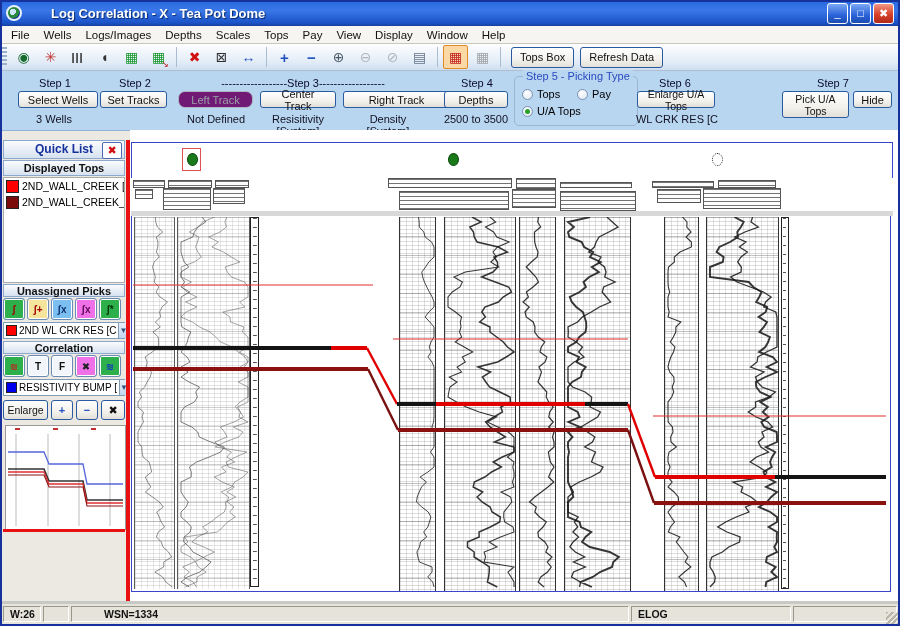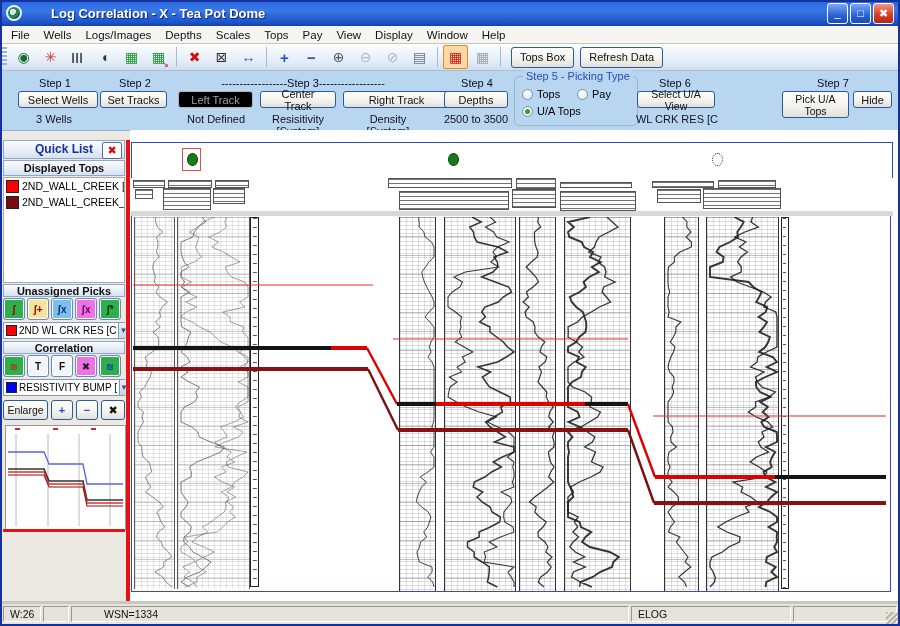--- a/index.html
+++ b/index.html
@@ -31,21 +31,21 @@
   .tb-grip{width:5px;height:20px;margin-right:3px;
     background:repeating-linear-gradient(180deg,#9ab0c8 0 2px,transparent 2px 4px);}
   .tb-btn{width:23px;height:22px;margin:0 1px;display:flex;align-items:center;justify-content:center;
     font-size:14px;border:1px solid transparent;border-radius:2px;position:relative;}
   .tb-btn.bold{font-weight:bold;font-size:15px;}
   .tb-btn.active{background:#fcd9a4;border-color:#e08a2a;}
   .tb-btn .ovl{position:absolute;right:1px;bottom:-1px;font-size:9px;}
   .tb-sep{width:1px;height:20px;background:#aabccf;margin:0 4px;}
   .xp-btn{background:linear-gradient(180deg,#ffffff,#f2f1ec 60%,#e2e0d8);border:1px solid #2a5aa0;border-radius:3px;
     font-size:11px;color:#111;text-align:center;box-sizing:border-box;display:flex;align-items:center;justify-content:center;}
-  .xp-btn.disabled{color:#9aa0a8;border-color:#aeb6c2;background:#000000;}
+  .xp-btn.disabled{color:#9aa0a8;border-color:#aeb6c2;background:#701a75;border-radius:7px;}
   .tb-push{height:21px;padding:0 8px;margin-left:6px;}
 
   
   .steps{position:absolute;left:0;top:71px;width:900px;height:59px;background:#b9d6f1;border-bottom:1px solid #8fb4d8;}
   .step-label{position:absolute;font-size:11px;color:#0a0a2a;text-align:center;}
   .step-info{position:absolute;font-size:11px;color:#101020;text-align:center;}
   .s-btn{position:absolute;height:17px;}
   .groupbox{position:absolute;border:1px solid #9ab4d4;border-radius:5px;}
   .groupbox .gb-title{position:absolute;top:-7px;left:8px;background:#b9d6f1;padding:0 3px;color:#2a4ac0;font-size:11px;}
   .radio{position:absolute;display:flex;align-items:center;gap:4px;font-size:11px;}
@@ -93,21 +93,21 @@
     border-left:1px solid #333;border-right:1px solid #333;box-sizing:border-box;}
   .track.light{opacity:.8;}
   .track svg{position:absolute;left:0;top:0;}
   .rail{position:absolute;background:#fff;border:1px solid #222;box-sizing:border-box;
     background-image:repeating-linear-gradient(180deg,#555 0 1px,transparent 1px 9px);
     background-size:55% 100%;background-repeat:no-repeat;background-position:center;}
   .corr-svg{position:absolute;left:131px;top:216px;z-index:5;pointer-events:none;}
 
   
   .status-strip{position:absolute;left:0;top:601px;width:900px;height:3px;background:#c8c8c4;}
-  .statusbar{position:absolute;left:0;top:604px;width:900px;height:20px;background:#e6e3db;display:flex;align-items:stretch;gap:2px;padding:2px 3px;box-sizing:border-box;}
+  .statusbar{position:absolute;left:0;top:604px;width:900px;height:20px;background:#e6e3db;display:flex;align-items:stretch;gap:2px;padding:2px 3px;box-sizing:border-box;font-weight:bold;}
   .sb-panel{border:1px solid;border-color:#9a988c #fff #fff #9a988c;font-size:10.5px;display:flex;align-items:center;padding-left:6px;box-sizing:border-box;color:#111;}
   .sb-grip{position:absolute;right:2px;bottom:2px;width:12px;height:12px;
     background:repeating-linear-gradient(135deg,#b8b4a8 0 2px,transparent 2px 4px);}
 </style>
 </head>
 <body>
 
 <div class="titlebar">
   <span class="app-ico"></span>
   <span class="t-text">Log Correlation - X - Tea Pot Dome</span>
@@ -191,21 +191,21 @@
       <span class="rdot"></span>
       <span>Pay</span>
       </span>
     <span class="radio sel" style="left:7px;top:28px;">
       <span class="rdot"></span>
       <span>U/A Tops</span>
       </span>
   </div>
 
   <div class="step-label" style="left:640px;top:6px;width:70px;">Step 6</div>
-  <button class="xp-btn s-btn" style="left:637px;top:20px;width:78px;font-size:10.5px;">Select U/A View</button>
+  <button class="xp-btn s-btn" style="left:637px;top:20px;width:78px;font-size:10.5px;">Enlarge U/A Tops</button>
   <div class="step-info" style="left:635px;top:42px;width:84px;">WL CRK RES [C</div>
 
   <div class="step-label" style="left:798px;top:6px;width:70px;">Step 7</div>
   <button class="xp-btn" style="position:absolute;left:782px;top:20px;width:67px;height:27px;font-size:10.5px;">Pick U/A Tops</button>
   <button class="xp-btn s-btn" style="left:853px;top:20px;width:39px;">Hide</button>
 </div>
 
 <div class="main-bg"></div>
 
 <div class="marker-strip" id="marker-strip">

